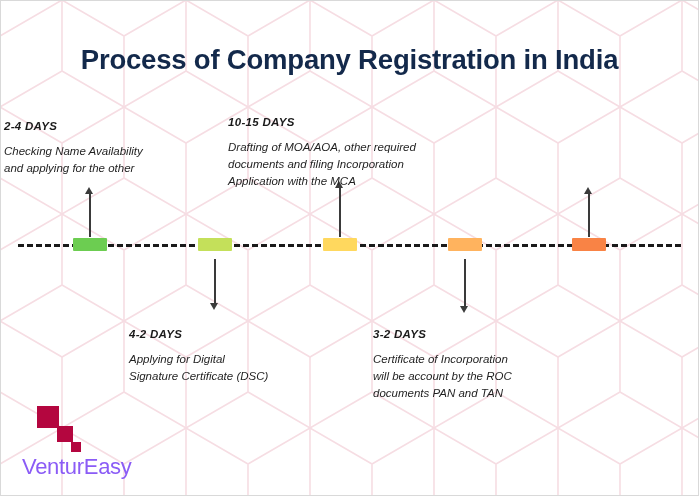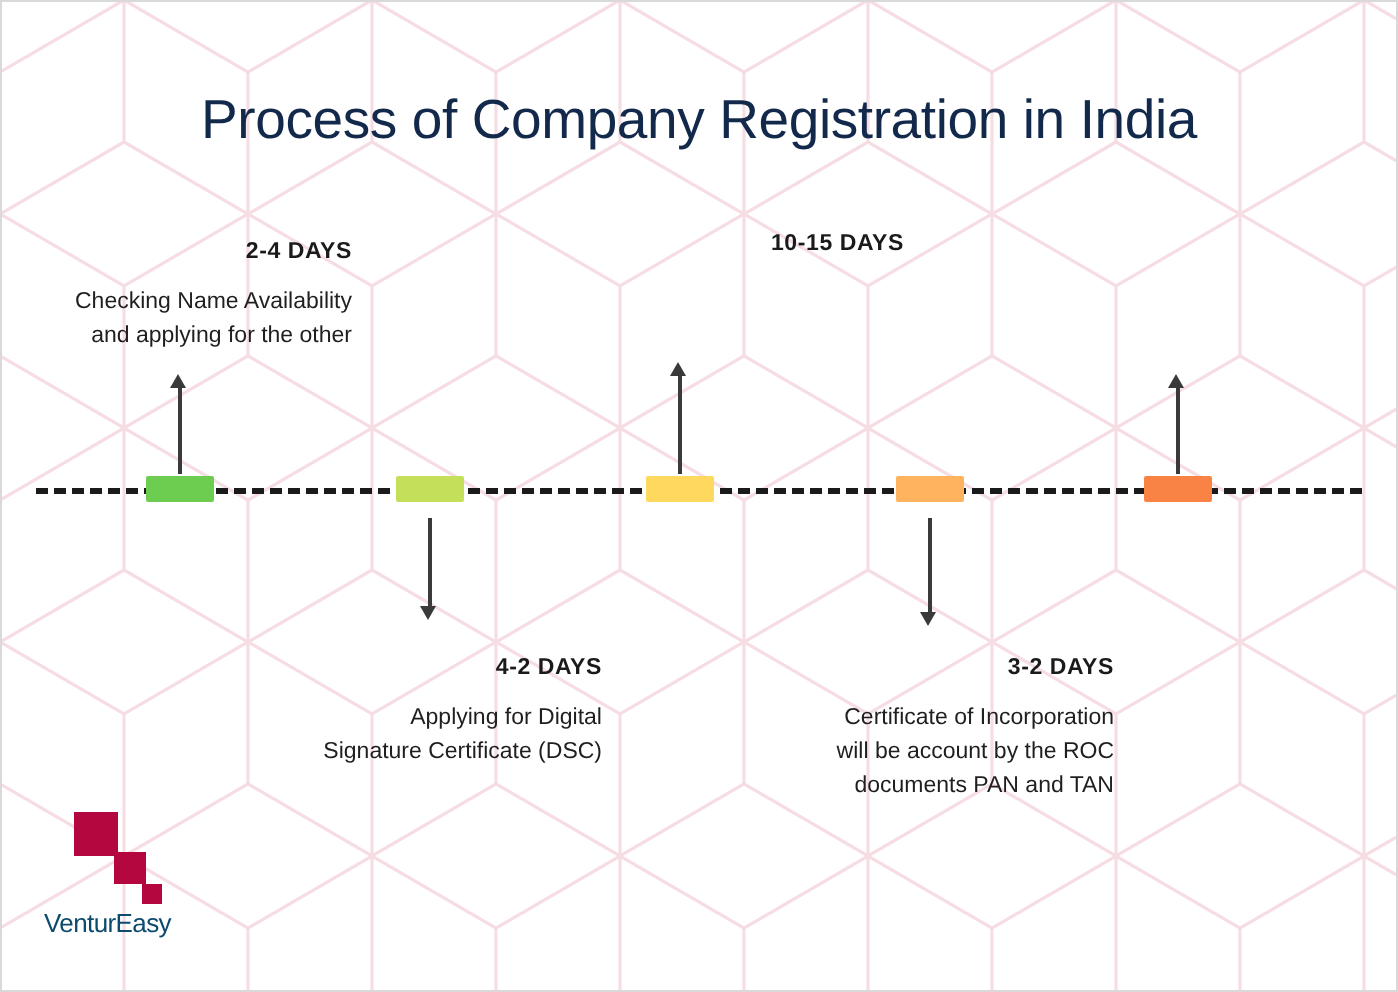--- a/index.html
+++ b/index.html
@@ -36,21 +36,21 @@
     pointer-events: none;
   }
   
   .title {
     position: absolute;
     left: 0;
     top: 44px;
     width: 699px;
     text-align: center;
     font-size: 27.5px;
-    font-weight: normal;
+    font-weight: bold;
     letter-spacing: -0.2px;
     color: #13294b;
     z-index: 10;
   }
   
   .timeline-line {
     position: absolute;
     left: 18px;
     top: 244px;
     width: 663px;
@@ -83,22 +83,23 @@
   }
   .arrow-head.up {
     border-bottom: 7px solid #3a3a3a;
   }
   .arrow-head.down {
     border-top: 7px solid #3a3a3a;
   }
   
   .step {
     position: absolute;
-    text-align: right;
+    text-align: left;
     z-index: 10;
+    font-style: italic;
   }
   .step-days {
     font-size: 11.5px;
     font-weight: bold;
     color: #1a1a1a;
     letter-spacing: 0.3px;
     margin-bottom: 11px;
   }
   .step-desc {
     font-size: 11.5px;
@@ -118,22 +119,22 @@
     position: absolute;
     background: #b4063f;
   }
   .logo-sq.a { left: 15px; top: 2px;  width: 22px; height: 22px; }
   .logo-sq.b { left: 35px; top: 22px; width: 16px; height: 16px; }
   .logo-sq.c { left: 49px; top: 38px; width: 10px; height: 10px; }
   .logo-text {
     position: absolute;
     left: 0;
     top: 50px;
-    font-size: 13px;
-    color: #0c4a6e;
+    font-size: 22px;
+    color: #8b5cf6;
     letter-spacing: -0.3px;
   }
 </style>
 </head>
 <body>
 
 <div class="canvas">
 
   <svg class="bg-pattern" viewBox="0 0 699 496" xmlns="http://www.w3.org/2000/svg">
     <defs>
@@ -187,20 +188,25 @@
   <div class="step" style="left:129px;top:328px;width:172px;">
     <div class="step-days">4-2 DAYS</div>
     <div class="step-desc">
       <div>Applying for Digital</div>
       <div>Signature Certificate (DSC)</div>
     </div>
   </div>
 
   <div class="step" style="left:228px;top:116px;width:224px;">
     <div class="step-days">10-15 DAYS</div>
+    <div class="step-desc">
+      <div>Drafting of MOA/AOA, other required</div>
+      <div>documents and filing Incorporation</div>
+      <div>Application with the MCA</div>
+    </div>
   </div>
 
   <div class="step" style="left:373px;top:328px;width:184px;">
     <div class="step-days">3-2 DAYS</div>
     <div class="step-desc">
       <div>Certificate of Incorporation</div>
       <div>will be account by the ROC</div>
       <div>documents PAN and TAN</div>
     </div>
   </div>

